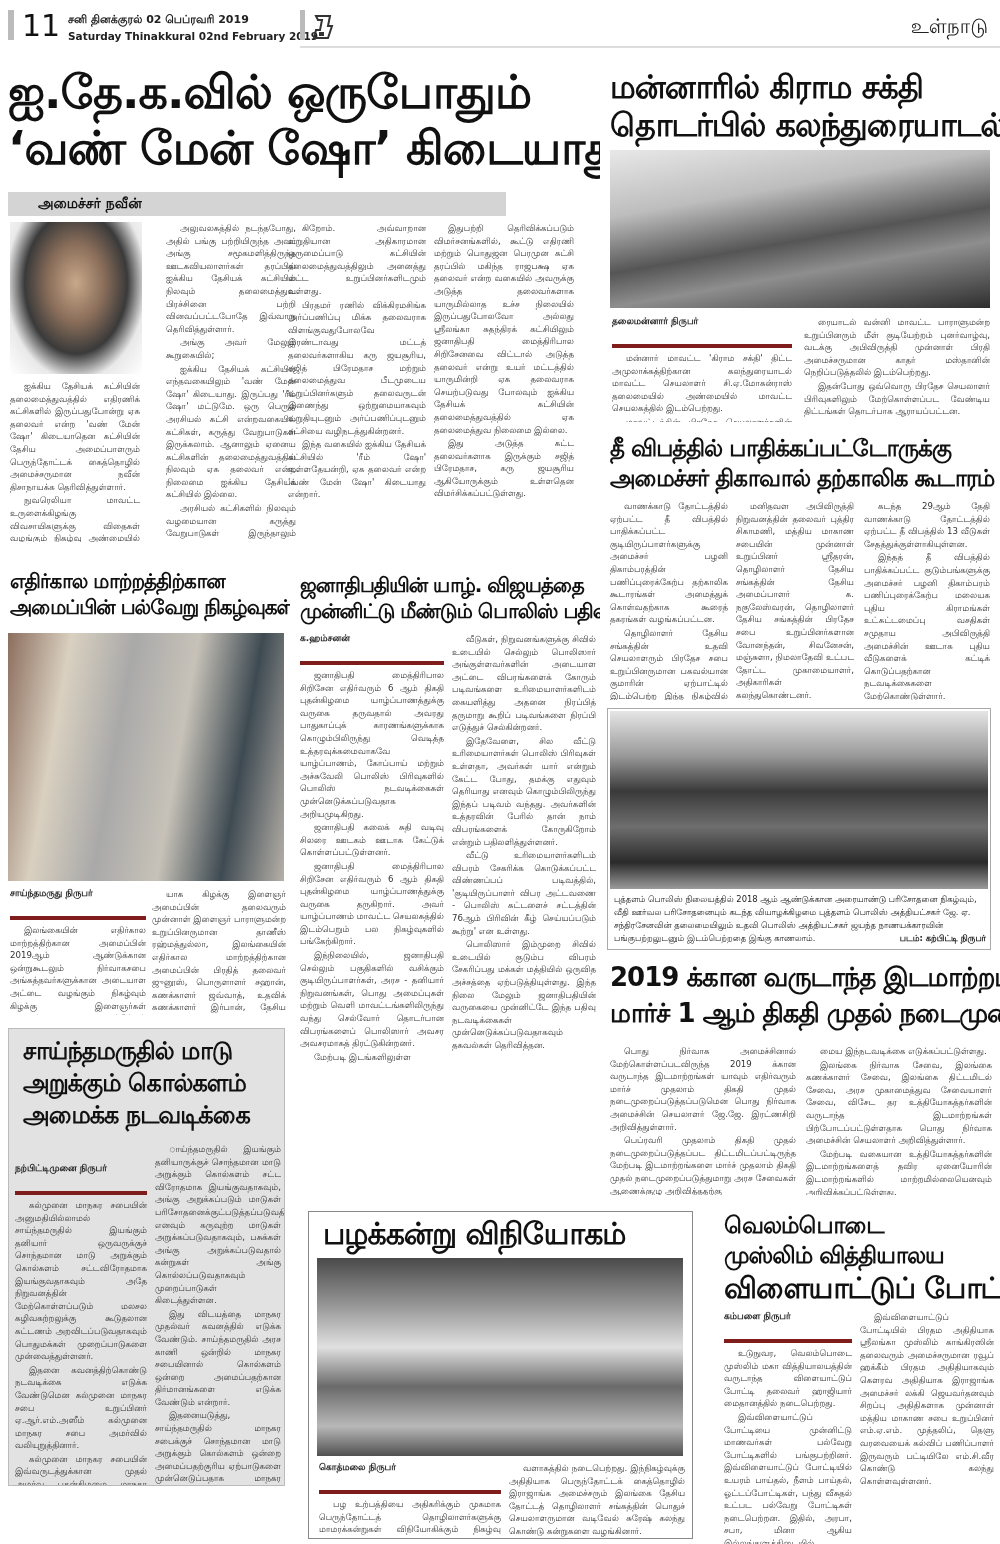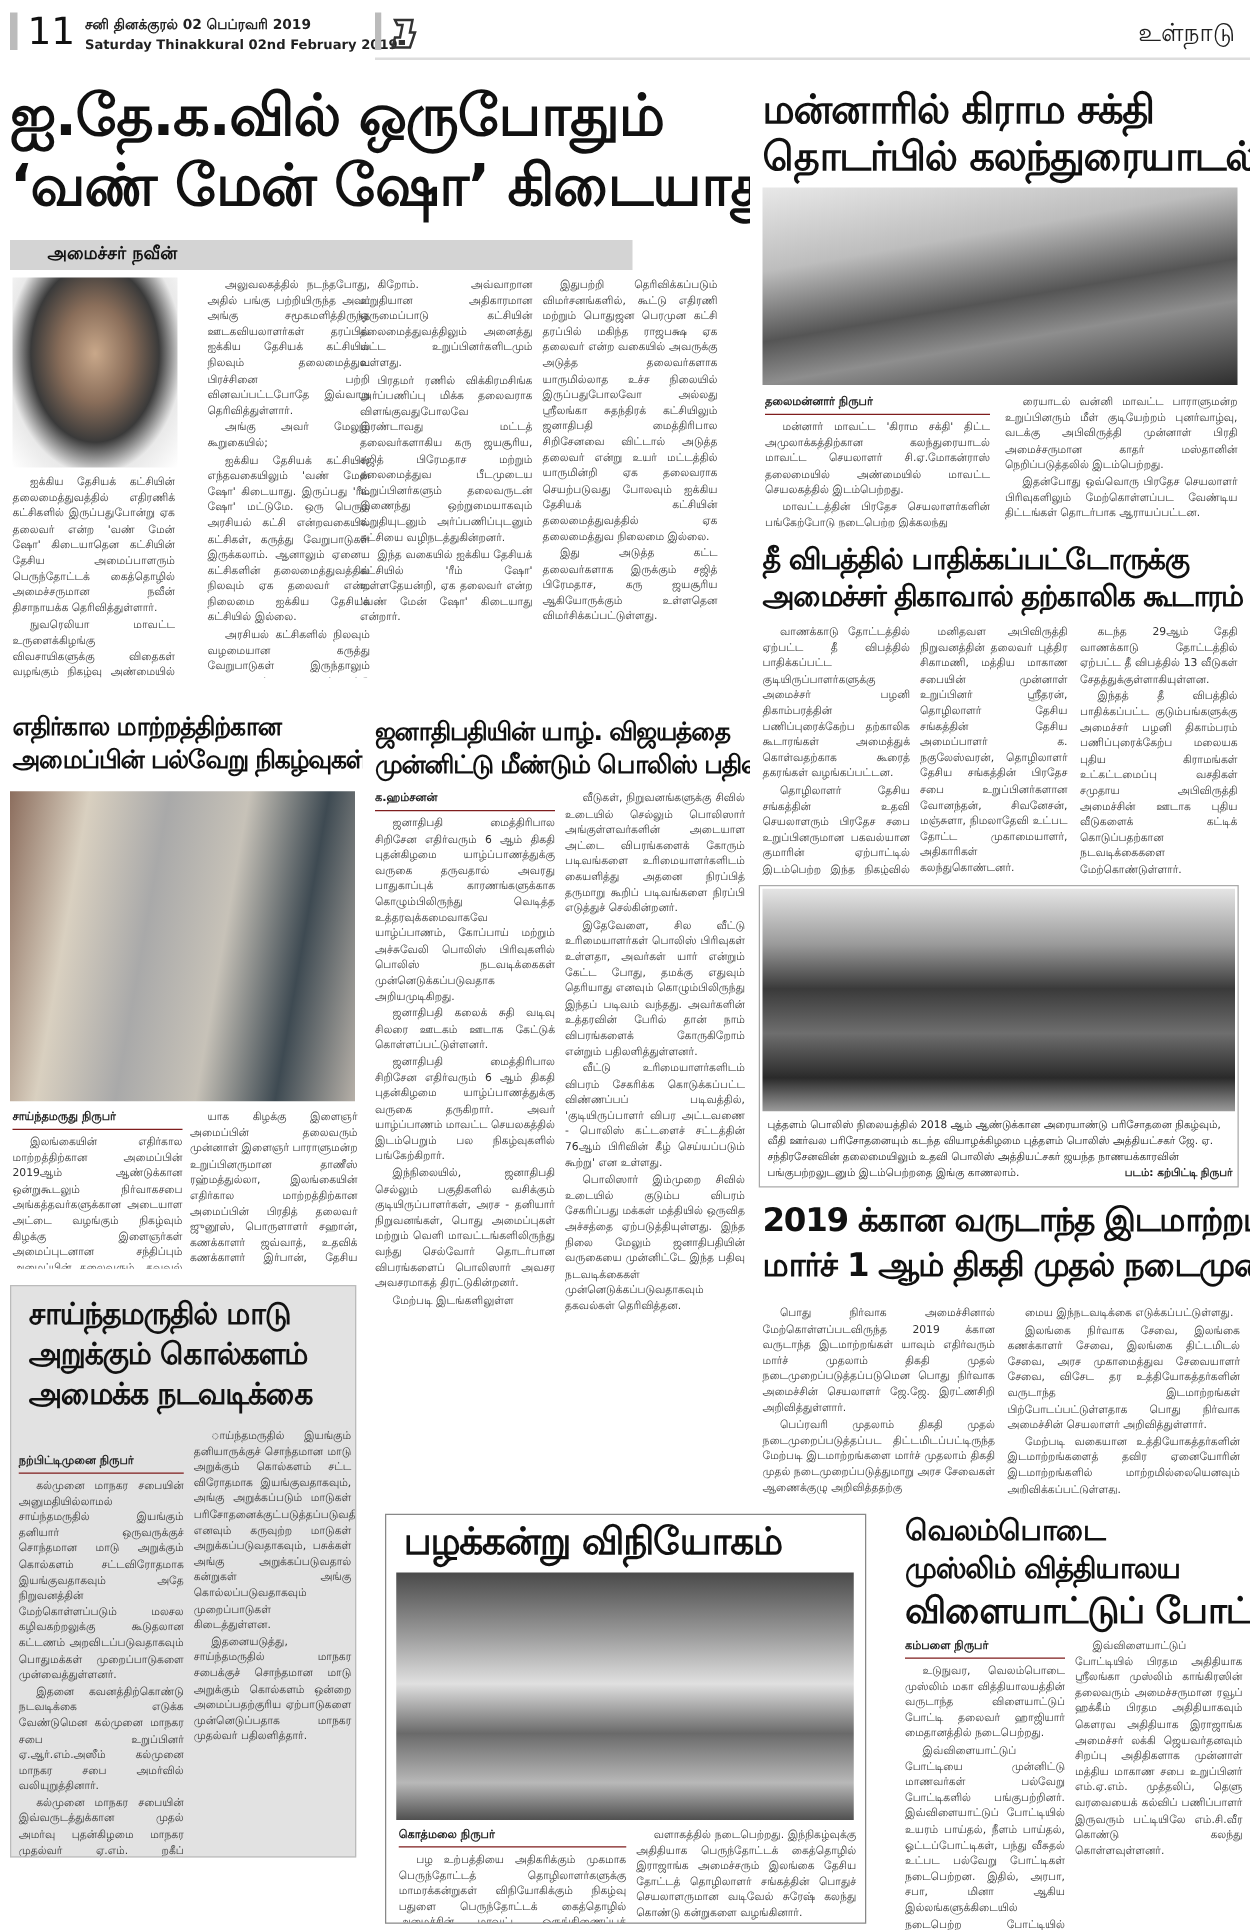--- a/index.html
+++ b/index.html
@@ -1,21 +1,21 @@
 <!DOCTYPE html>
 <html><head>
 <meta charset="utf-8">
 <style>
 *{box-sizing:border-box;margin:0;padding:0;}
 body{width:1000px;height:1544px;background:#fff;font-family:"DejaVu Sans",sans-serif;color:#222;position:relative;overflow:hidden;}
 .abs{position:absolute;}
 .hl{font-family:"DejaVu Sans",sans-serif;font-weight:bold;color:#111;line-height:1.08;letter-spacing:-1px;}
 .body{font-size:8.6px;line-height:12.6px;color:#333;text-align:justify;font-family:"DejaVu Sans",sans-serif;}
 .body p{text-indent:14px;margin-bottom:1px;}
-.byline{font-size:9px;font-weight:bold;color:#222;border-bottom:1px solid #7f1d1d;padding-bottom:4px;margin-bottom:4px;}
+.byline{font-size:9px;font-weight:bold;color:#222;border-bottom:4px solid #7f1d1d;padding-bottom:17px;margin-bottom:4px;}
 .photo{background:linear-gradient(135deg,#8c8c8c,#3d3d3d 40%,#9a9a9a 70%,#555);}
 .caption{font-size:8.4px;line-height:13px;color:#222;}
 </style>
 </head>
 <body>
 
 <div class="abs" style="left:0;top:0;width:1000px;height:48px;">
   <div class="abs" style="left:8px;top:10px;width:6px;height:30px;background:#bbb;"></div>
   <div class="abs" style="left:22px;top:10px;font-size:30px;font-family:'DejaVu Sans',sans-serif;color:#111;line-height:32px;">11</div>
   <div class="abs" style="left:68px;top:13px;font-size:11px;font-weight:bold;color:#222;">சனி தினக்குரல் 02 பெப்ரவரி 2019</div>
@@ -159,20 +159,21 @@
     <div class="byline">நற்பிட்டிமுனை நிருபர்</div>
     <div class="body">
       <p>கல்முனை மாநகர சபையின் அனுமதியில்லாமல் சாய்ந்தமருதில் இயங்கும் தனியார் ஒருவருக்குச் சொந்தமான மாடு அறுக்கும் கொல்களம் சட்டவிரோதமாக இயங்குவதாகவும் அதே நிறுவனத்தின் மேற்கொள்ளப்படும் மலசல கழிவகற்றலுக்கு கூடுதலான கட்டணம் அறவிடப்படுவதாகவும் பொதுமக்கள் முறைப்பாடுகளை முன்வைத்துள்ளனர்.</p>
       <p>இதனை கவனத்திற்கொண்டு நடவடிக்கை எடுக்க வேண்டுமென கல்முனை மாநகர சபை உறுப்பினர் ஏ.ஆர்.எம்.அஸீம் கல்முனை மாநகர சபை அமர்வில் வலியுறுத்தினார்.</p>
       <p>கல்முனை மாநகர சபையின் இவ்வருடத்துக்கான முதல் அமர்வு புதன்கிழமை மாநகர முதல்வர் ஏ.எம். றகீப் தலைமையில் நடைபெற்றது. இதில் அமர்வில் உரையாற்றும் போதே மாநகர சபை உறுப்பினர் ஏ.ஆர். எம். அஸீம் இவ்விடயத்தை வலியுறுத்தியுள்ளார்.</p>
 
     </div>
   </div>
   <div class="abs body" style="left:146px;top:114px;width:126px;">
     <p>ாய்ந்தமருதில் இயங்கும் தனியாருக்குச் சொந்தமான மாடு அறுக்கும் கொல்களம் சட்ட விரோதமாக இயங்குவதாகவும், அங்கு அறுக்கப்படும் மாடுகள் பரிசோதனைக்குட்படுத்தப்படுவதில்லை எனவும் கருவுற்ற மாடுகள் அறுக்கப்படுவதாகவும், பசுக்கள் அங்கு அறுக்கப்படுவதால் கன்றுகள் அங்கு கொல்லப்படுவதாகவும் முறைப்பாடுகள் கிடைத்துள்ளன.</p>
+    <p>இது விடயத்தை மாநகர முதல்வர் கவனத்தில் எடுக்க வேண்டும். சாய்ந்தமருதில் அரச காணி ஒன்றில் மாநகர சபையினால் கொல்களம் ஒன்றை அமைப்பதற்கான திர்மானங்களை எடுக்க வேண்டும் என்றார்.</p>
     <p>இதனையடுத்து, சாய்ந்தமருதில் மாநகர சபைக்குச் சொந்தமான மாடு அறுக்கும் கொல்களம் ஒன்றை அமைப்பதற்குரிய ஏற்பாடுகளை முன்னெடுப்பதாக மாநகர முதல்வர் பதிலளித்தார்.</p>
   </div>
 </div>
 
 <div class="abs" style="left: 308px; top: 1211px; width: 385px; height: 328px; border: 1px solid rgb(136, 136, 136); overflow: hidden;">
   <div class="abs hl" style="left:14px;top:6px;font-size:30px;white-space:nowrap;">பழக்கன்று விநியோகம்</div>
   <div class="abs photo" style="left:8px;top:46px;width:366px;height:198px;background:linear-gradient(180deg,#4a4a4a 0%,#9a9a9a 25%,#e0e0e0 45%,#6a6a6a 65%,#b8b8b8 85%,#505050 100%);"></div>
   <div class="abs" style="left:10px;top:250px;width:182px;">
     <div class="byline">கொத்மலை நிருபர்</div>
     <div class="body">

